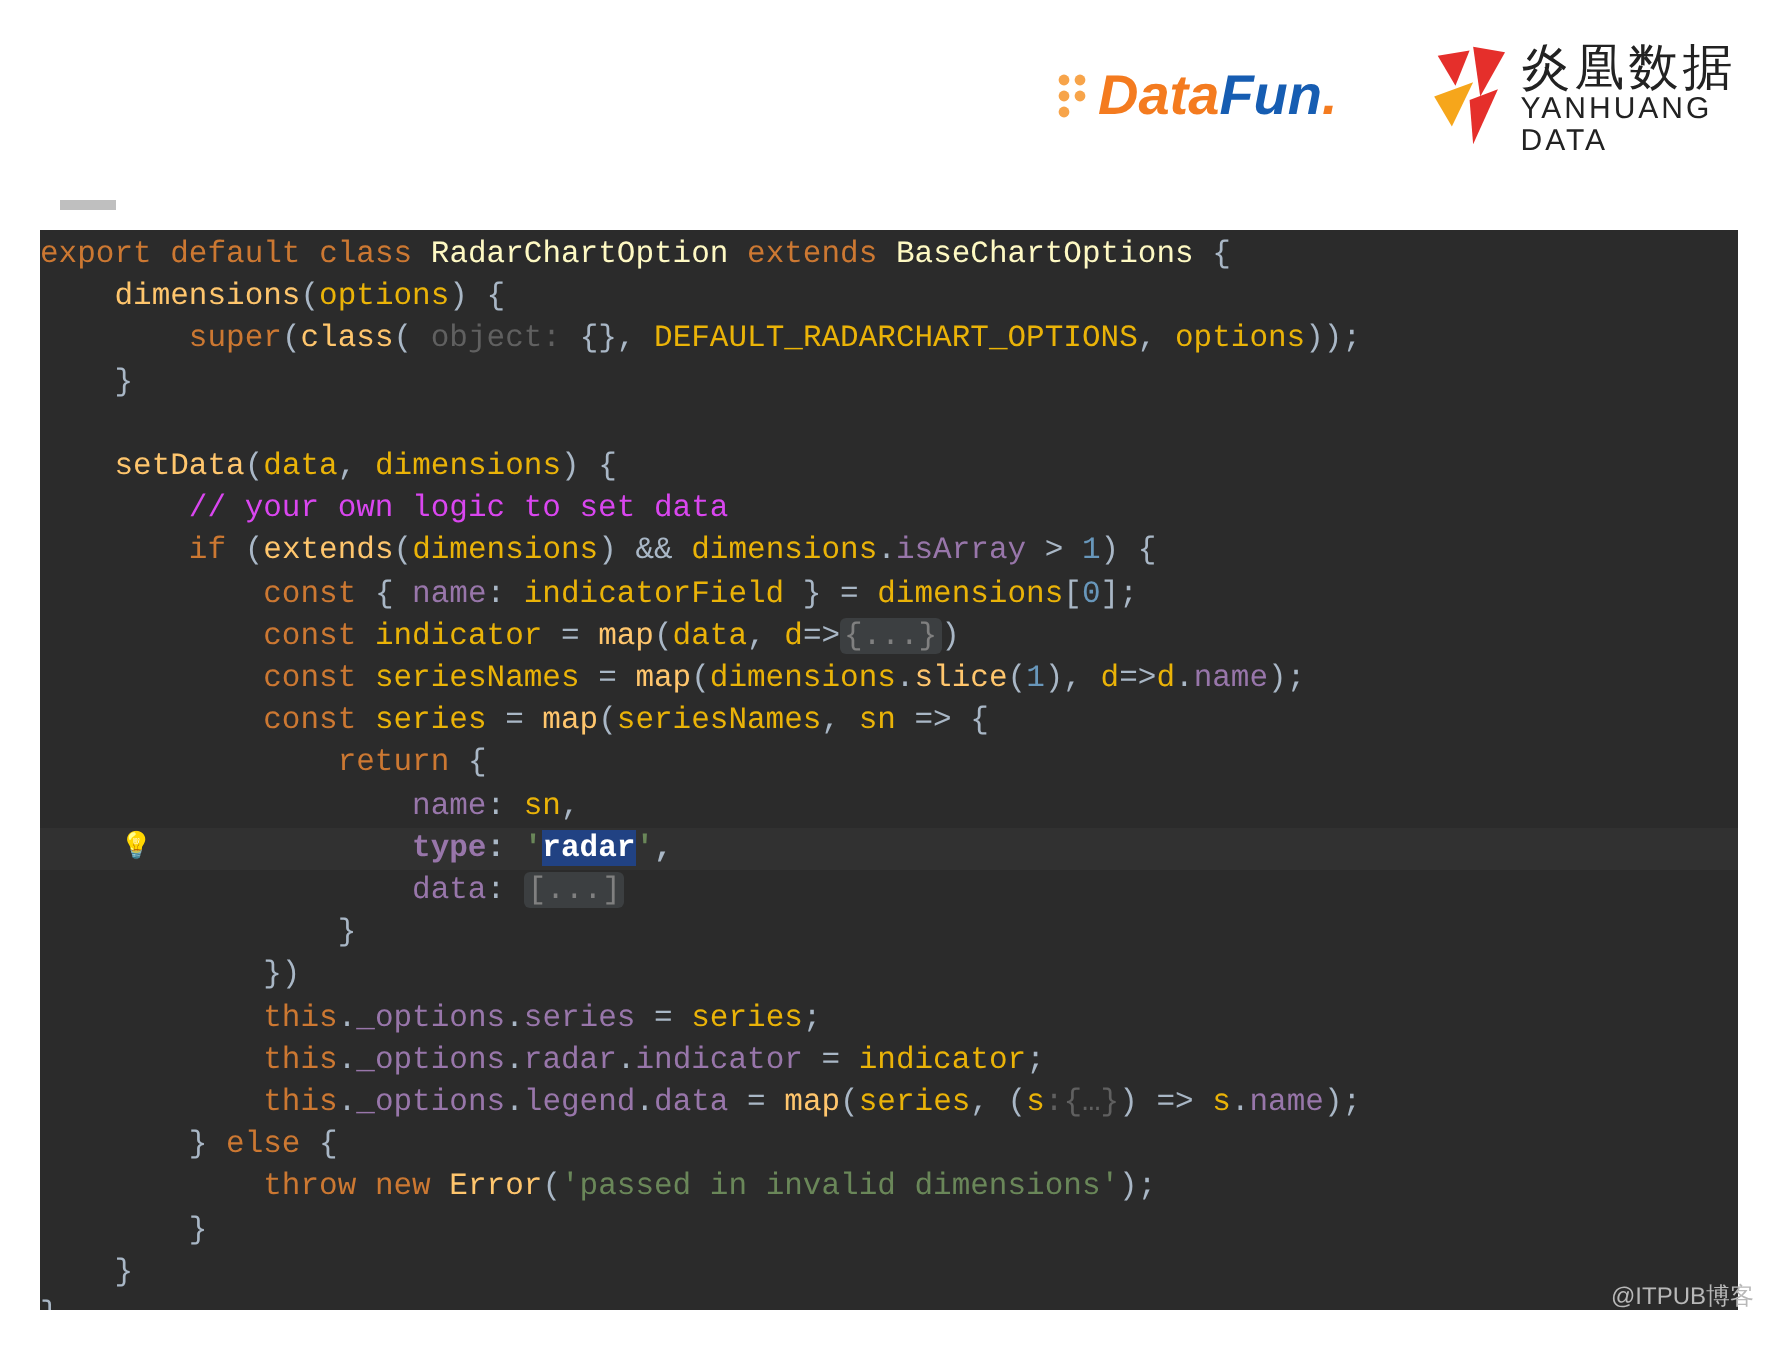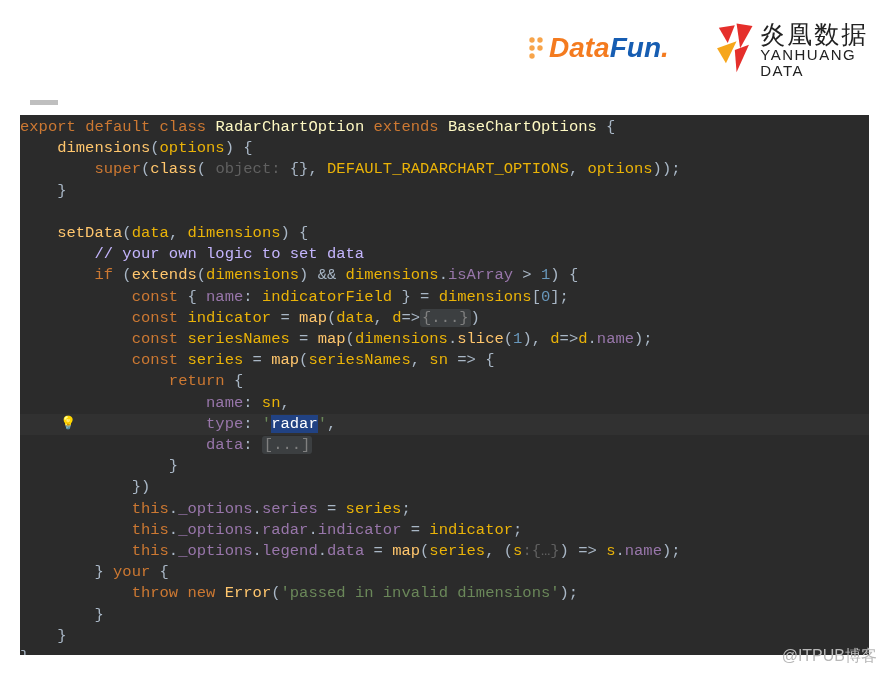--- a/index.html
+++ b/index.html
@@ -76,40 +76,40 @@
     padding-top: 2px;
   }
   .kw   { color: #cc7832; }          
   .fn   { color: #ffc66d; }          
   .cls  { color: #fef9c3; }          
   .pun  { color: #a9b7c6; }
   .prm  { color: #eab308; }
   .prop { color: #9876aa; }          
   .num  { color: #6897bb; }
   .str  { color: #6a8759; }
-  .cmt  { color: #c4b5fd; }
+  .cmt  { color: #d946ef; }
   .hint { color: #606060; }
   .this { color: #cc7832; }
   .fold { color: #808080; background:#3c3f41; padding:0 2px; border-radius:3px;}
   .sel  { background:#214283; color:#fff; }
-  .cursor-line { background: rgba(255,255,255,0.03); display:inline-block; width:100%; }
+  .cursor-line { background: rgba(255,255,255,0.03); display:inline-block; width:100%;font-weight:bold; }
   .gutter-bulb {
     position: absolute;
     left: 40px;
     top: 298px;
     width: 13px;
     height: 13px;
     font-size: 13px;
   }
   .watermark {
     position: absolute;
     right: 12px;
-    bottom: 10px;
+    bottom: 20px;
     font-family: Arial, sans-serif;
-    font-size: 16px;
+    font-size: 12px;
     color: #b8b8b8;
     margin-left: 28px;
   }
 </style>
 </head>
 <body>
 
 <div class="header">
   <div class="logo-datafun">
     <svg class="dots" viewBox="0 0 18 26">
@@ -151,20 +151,20 @@
             <span class="kw">const</span> <span class="prm">series</span><span class="pun"> = </span><span class="fn">map</span><span class="pun">(</span><span class="prm">seriesNames</span><span class="pun">, </span><span class="prm">sn</span><span class="pun"> =&gt; {</span>
                 <span class="kw">return</span><span class="pun"> {</span>
                     <span class="prop">name</span><span class="pun">: </span><span class="prm">sn</span><span class="pun">,</span>
 <span class="cursor-line">                    <span class="prop">type</span><span class="pun">: </span><span class="str">'</span><span class="sel">radar</span><span class="str">'</span><span class="pun">,</span></span>
                     <span class="prop">data</span><span class="pun">: </span><span class="fold">[...]</span>
                 <span class="pun">}</span>
             <span class="pun">})</span>
             <span class="this">this</span><span class="pun">.</span><span class="prop">_options</span><span class="pun">.</span><span class="prop">series</span><span class="pun"> = </span><span class="prm">series</span><span class="pun">;</span>
             <span class="this">this</span><span class="pun">.</span><span class="prop">_options</span><span class="pun">.</span><span class="prop">radar</span><span class="pun">.</span><span class="prop">indicator</span><span class="pun"> = </span><span class="prm">indicator</span><span class="pun">;</span>
             <span class="this">this</span><span class="pun">.</span><span class="prop">_options</span><span class="pun">.</span><span class="prop">legend</span><span class="pun">.</span><span class="prop">data</span><span class="pun"> = </span><span class="fn">map</span><span class="pun">(</span><span class="prm">series</span><span class="pun">, (</span><span class="prm">s</span><span class="hint">:{…}</span><span class="pun">) =&gt; </span><span class="prm">s</span><span class="pun">.</span><span class="prop">name</span><span class="pun">);</span>
-        <span class="pun">} </span><span class="kw">your</span><span class="pun"> {</span>
+        <span class="pun">} </span><span class="kw">else</span><span class="pun"> {</span>
             <span class="kw">throw</span> <span class="kw">new</span> <span class="fn">Error</span><span class="pun">(</span><span class="str">'passed in invalid dimensions'</span><span class="pun">);</span>
         <span class="pun">}</span>
     <span class="pun">}</span>
 <span class="pun">}</span></div>
 </div>
 
 <div class="watermark">@ITPUB博客</div>
 
 </body></html>

